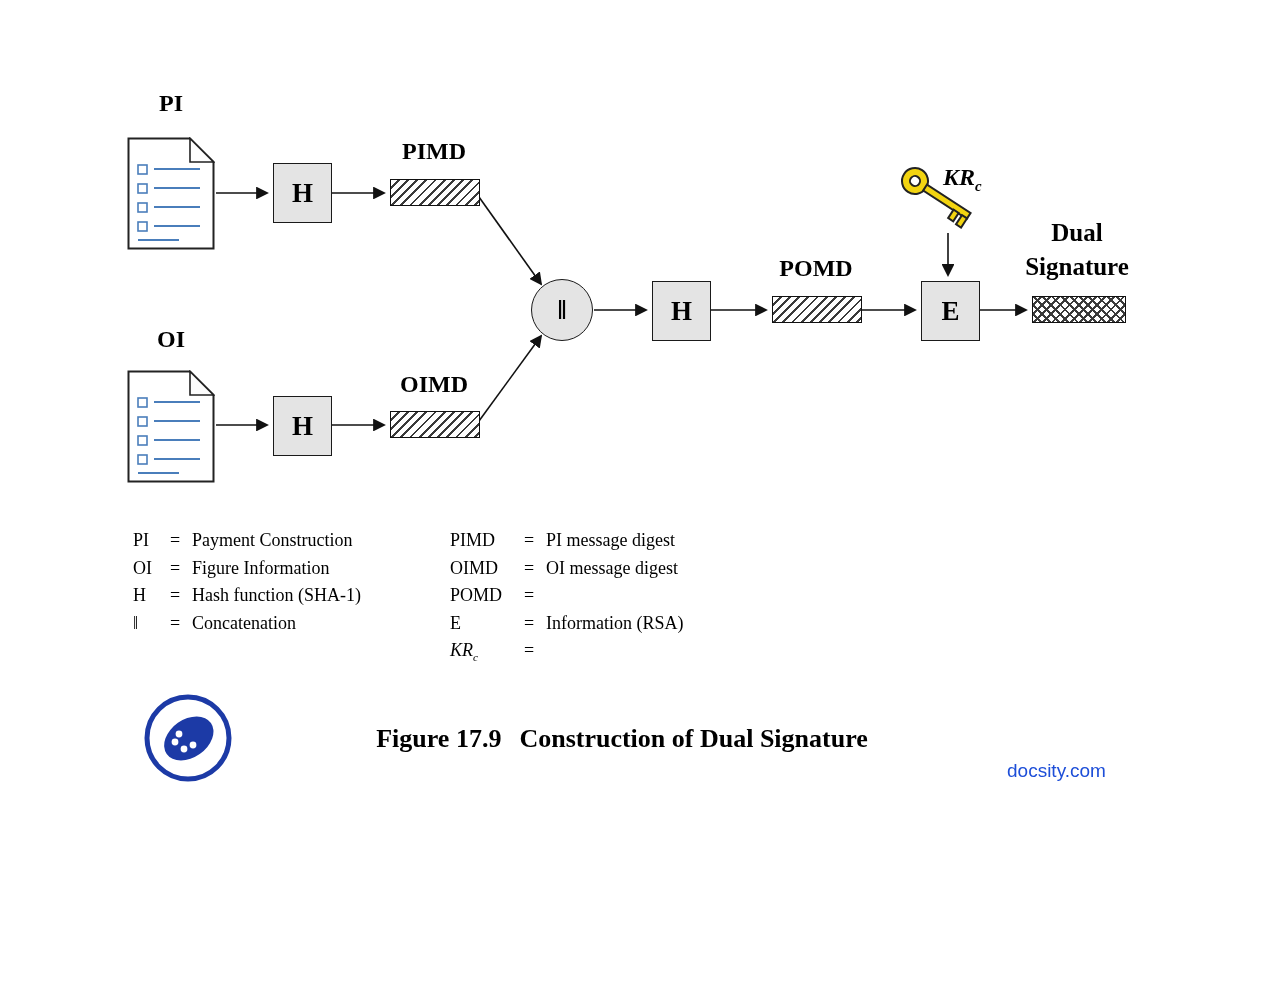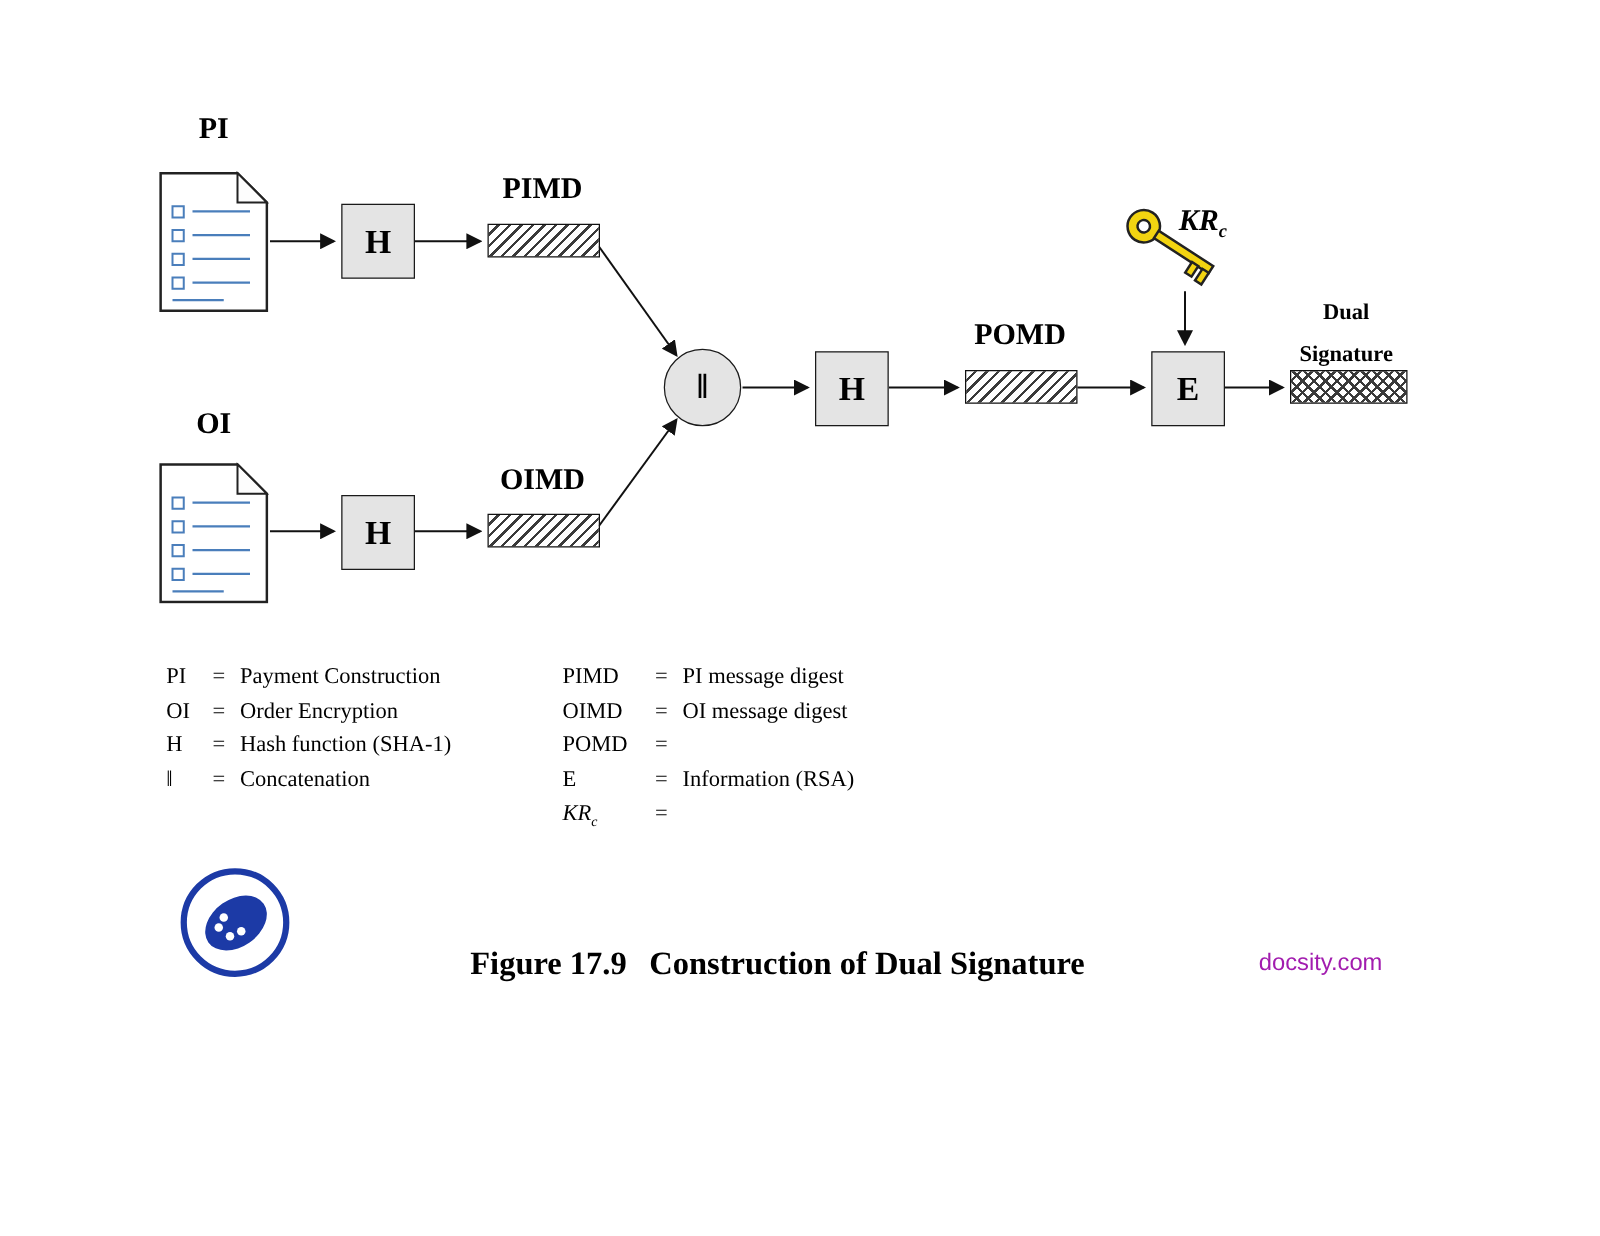--- a/index.html
+++ b/index.html
@@ -23,25 +23,25 @@
   .legend-col.left{left:133px;}
   .legend-col.right{left:450px;}
   .legend-row{display:flex;}
   .l-abbr{display:inline-block;}
   .left .l-abbr{width:37px;}
   .right .l-abbr{width:74px;}
   .l-eq{display:inline-block;width:22px;}
   .l-def{display:inline-block;}
   .italic{font-style:italic;}
   .italic sub{font-size:0.62em;}
-  .caption{position:absolute;left:282px;top:756px;width:680px;text-align:center;
+  .caption{position:absolute;left:282px;top:724px;width:680px;text-align:center;
            font-weight:bold;font-size:26px;}
   .caption .fig-num{margin-right:18px;}
   .site-link{position:absolute;left:1007px;top:760px;font-family:"Liberation Sans", sans-serif;
-           font-size:19px;color:#a21caf;cursor:pointer;}
+           font-size:19px;color:#1d4ed8;cursor:pointer;}
   .logo{position:absolute;left:142px;top:692px;width:92px;height:92px;}
   .doc{position:absolute;width:88px;height:113px;}
   .key{position:absolute;left:893px;top:163px;width:100px;height:84px;}
 </style>
 </head>
 <body>
 
 <div class="canvas">
 
   <svg class="arrows" viewBox="0 0 1280 989">
@@ -139,36 +139,36 @@
       <rect x="80" y="21" width="6" height="11"></rect>
     </g>
   </svg>
 
   <div class="kr-label"><span>KR</span><sub>c</sub></div>
 
   <div class="hbox" style="left:921px;top:281px;">
     <span>E</span>
   </div>
 
-  <div class="node-label" style="left:1002px;top:232px;width:150px;line-height:34px;font-size:18px;">
+  <div class="node-label" style="left:1002px;top:216px;width:150px;line-height:34px;font-size:25px;">
     <div>Dual</div>
     <div>Signature</div>
   </div>
   <div class="crosshatch"></div>
 
   <div class="legend-col left">
     <div class="legend-row">
       <span class="l-abbr">PI</span>
       <span class="l-eq">=</span>
       <span class="l-def">Payment Construction</span>
     </div>
     <div class="legend-row">
       <span class="l-abbr">OI</span>
       <span class="l-eq">=</span>
-      <span class="l-def">Order Encryption</span>
+      <span class="l-def">Figure Information</span>
     </div>
     <div class="legend-row">
       <span class="l-abbr">H</span>
       <span class="l-eq">=</span>
       <span class="l-def">Hash function (SHA-1)</span>
     </div>
     <div class="legend-row">
       <span class="l-abbr">‖</span>
       <span class="l-eq">=</span>
       <span class="l-def">Concatenation</span>

